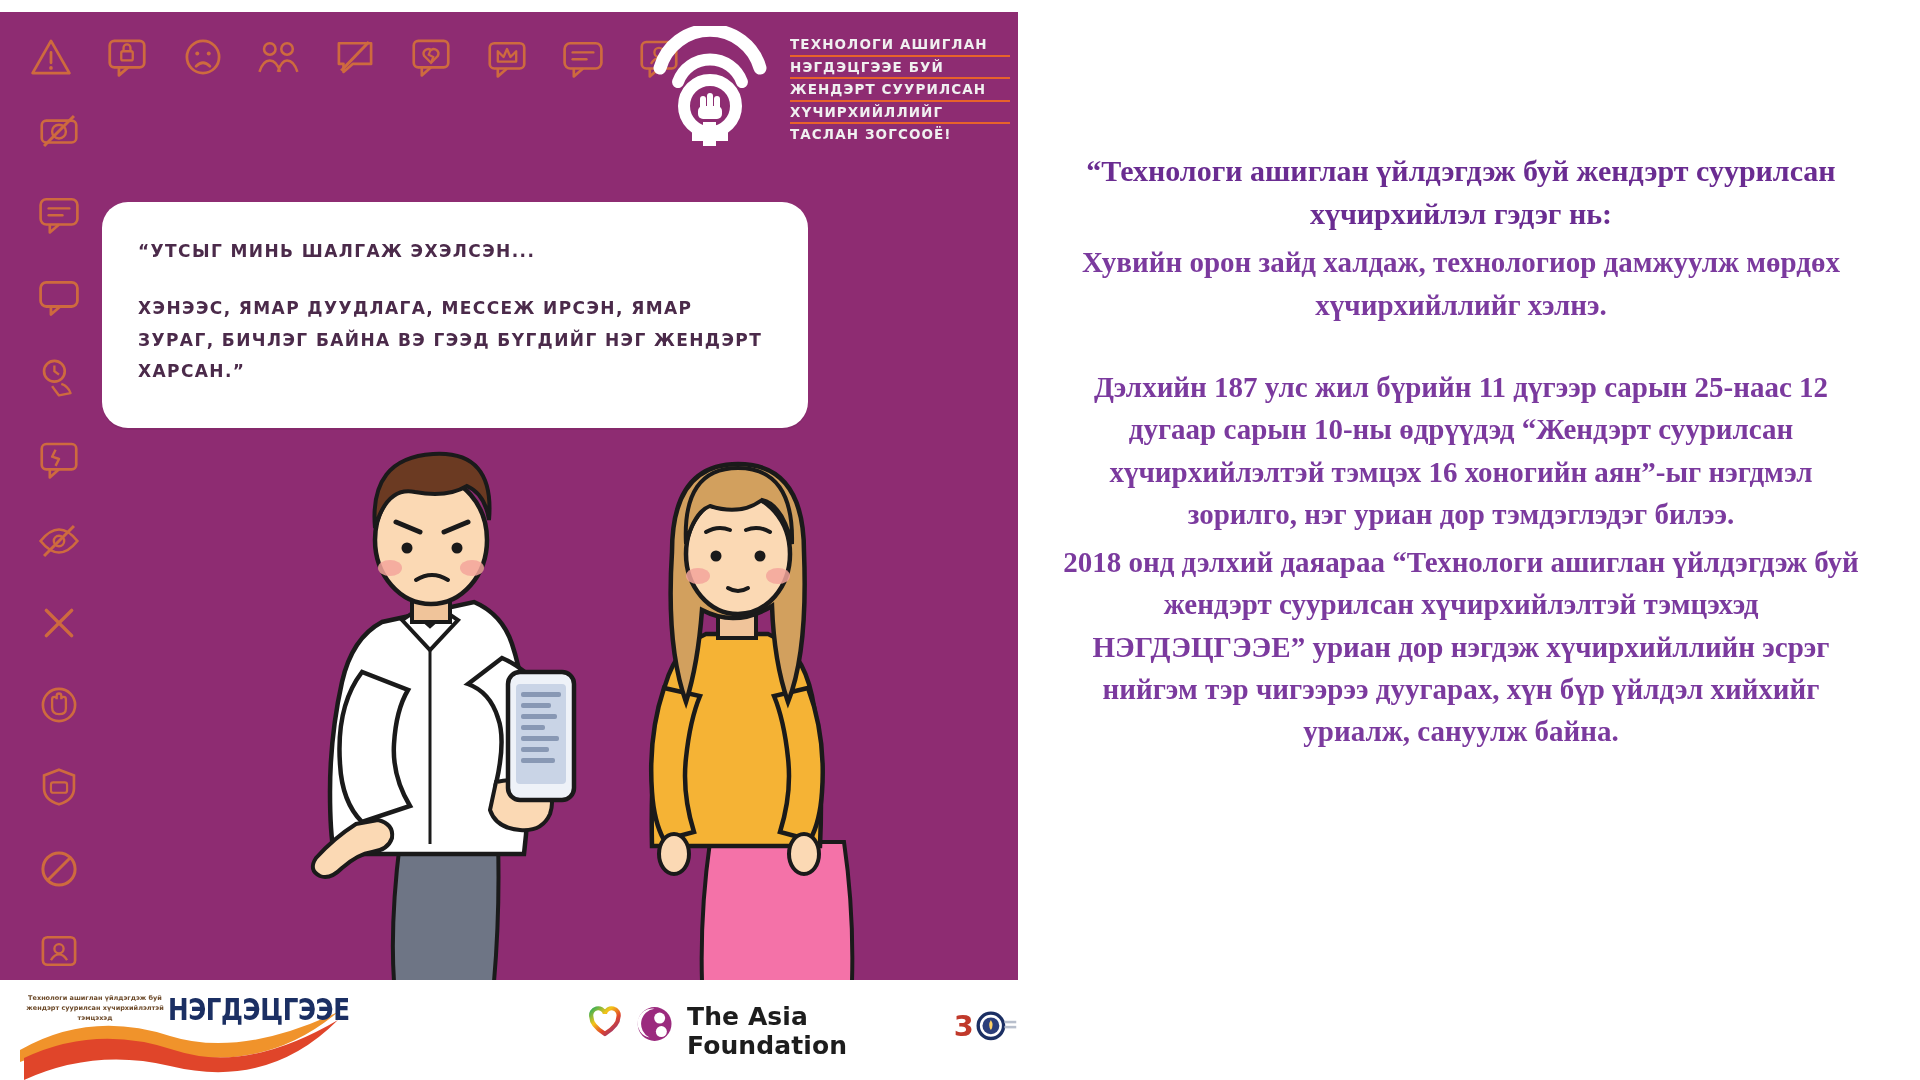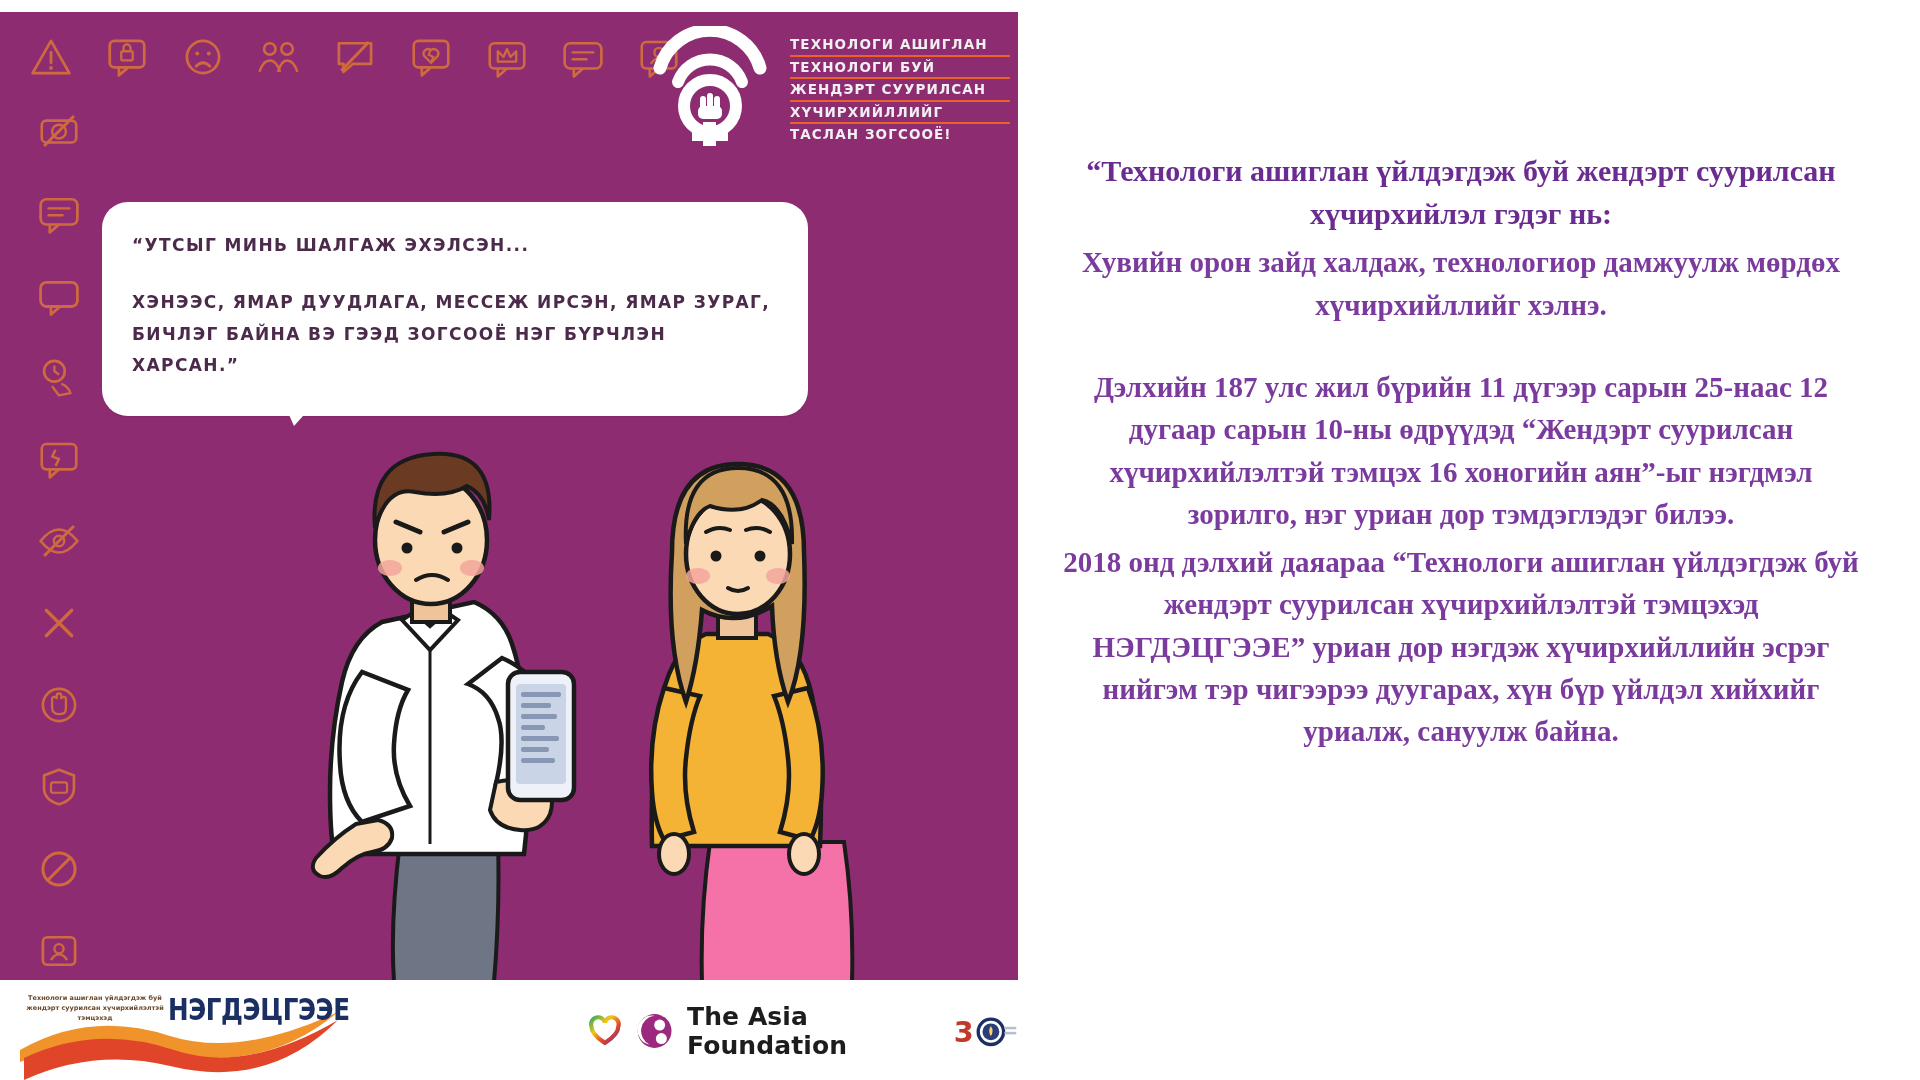--- a/index.html
+++ b/index.html
@@ -50,21 +50,21 @@
   
   .bubble{
     position:absolute;left:102px;top:190px;width:646px;
     background:#ffffff;border-radius:26px;
     padding:28px 30px 34px 30px;
     box-shadow:0 2px 0 rgba(0,0,0,.06);
   }
   .bubble .bt{
     font-family:"DejaVu Sans", sans-serif;
     color:#4b2a4a;font-size:17px;font-weight:700;
-    letter-spacing:1.4px;line-height:1.85;margin:0;
+    letter-spacing:1.4px;line-height:1.85;margin:6px;
   }
   .bubble .bt.second{margin-top:26px;}
   .bubble-tail{
     position:absolute;left:268px;top:356px;
     width:0;height:0;
     border-left:26px solid transparent;
     border-right:52px solid transparent;
     border-top:58px solid #ffffff;
   }
 
@@ -86,21 +86,21 @@
     font-weight:700;
   }
   .ngd-word{
     position:absolute;left:168px;top:12px;
     font-family:"DejaVu Sans", sans-serif;
     font-size:30px;font-weight:700;letter-spacing:-0.5px;
     color:#1b2f63;
     transform:scaleX(.82);transform-origin:left top;
   }
 
-  .taf{position:absolute;left:588px;top:22px;display:flex;align-items:center;gap:14px;}
+  .taf{position:absolute;left:588px;top:22px;display:flex;gap:14px;}
   .taf-heart{width:40px;height:40px;}
   .taf-mark{width:44px;height:44px;}
   .taf-name{
     font-family:"DejaVu Sans", sans-serif;
     font-size:25px;font-weight:700;color:#1d1d1d;letter-spacing:.1px;
   }
   .taf-30{width:78px;height:46px;margin-left:6px;}
   .taf svg{display:block;width:100%;height:100%;}
 
   
@@ -298,29 +298,29 @@
             <rect x="60" y="70" width="6" height="14" rx="3"></rect>
             <rect x="67" y="67" width="6" height="17" rx="3"></rect>
             <rect x="74" y="70" width="6" height="14" rx="3"></rect>
             <rect x="58" y="80" width="24" height="13" rx="5"></rect>
           </g>
         </svg>
       </div>
 
       <div class="logo-text">
         <span>ТЕХНОЛОГИ АШИГЛАН</span>
-        <span>ТЕХНОЛОГИ БУЙ</span>
+        <span>НЭГДЭЦГЭЭЕ БУЙ</span>
         <span>ЖЕНДЭРТ СУУРИЛСАН</span>
         <span>ХҮЧИРХИЙЛЛИЙГ</span>
         <span>ТАСЛАН ЗОГСООЁ!</span>
       </div>
 
       <div class="bubble">
         <p class="bt">“УТСЫГ МИНЬ ШАЛГАЖ ЭХЭЛСЭН...</p>
-        <p class="bt second">ХЭНЭЭС, ЯМАР ДУУДЛАГА, МЕССЕЖ ИРСЭН, ЯМАР ЗУРАГ, БИЧЛЭГ БАЙНА ВЭ ГЭЭД ЗОГСООЁ НЭГ БҮРЧЛЭН ХАРСАН.”</p>
+        <p class="bt second">ХЭНЭЭС, ЯМАР ДУУДЛАГА, МЕССЕЖ ИРСЭН, ЯМАР ЗУРАГ, БИЧЛЭГ БАЙНА ВЭ ГЭЭД БҮГДИЙГ НЭГ ЖЕНДЭРТ ХАРСАН.”</p>
       </div>
       <div class="bubble-tail"></div>
 
       <div class="scene">
         <svg viewBox="0 0 770 610">
 
           <path d="M250 470 q-10 80 -6 140 h100 q6 -70 4 -140z" fill="#6e7585" stroke="#1a1a1a" stroke-width="4"></path>
 
           <path d="M232 250 q-30 16 -40 60 q-12 54 -12 110 q0 40 4 62 h190 q6 -50 4 -104 q-2 -64 -16 -106 q-10 -30 -38 -42z" fill="#ffffff" stroke="#1a1a1a" stroke-width="4.5"></path>
 

